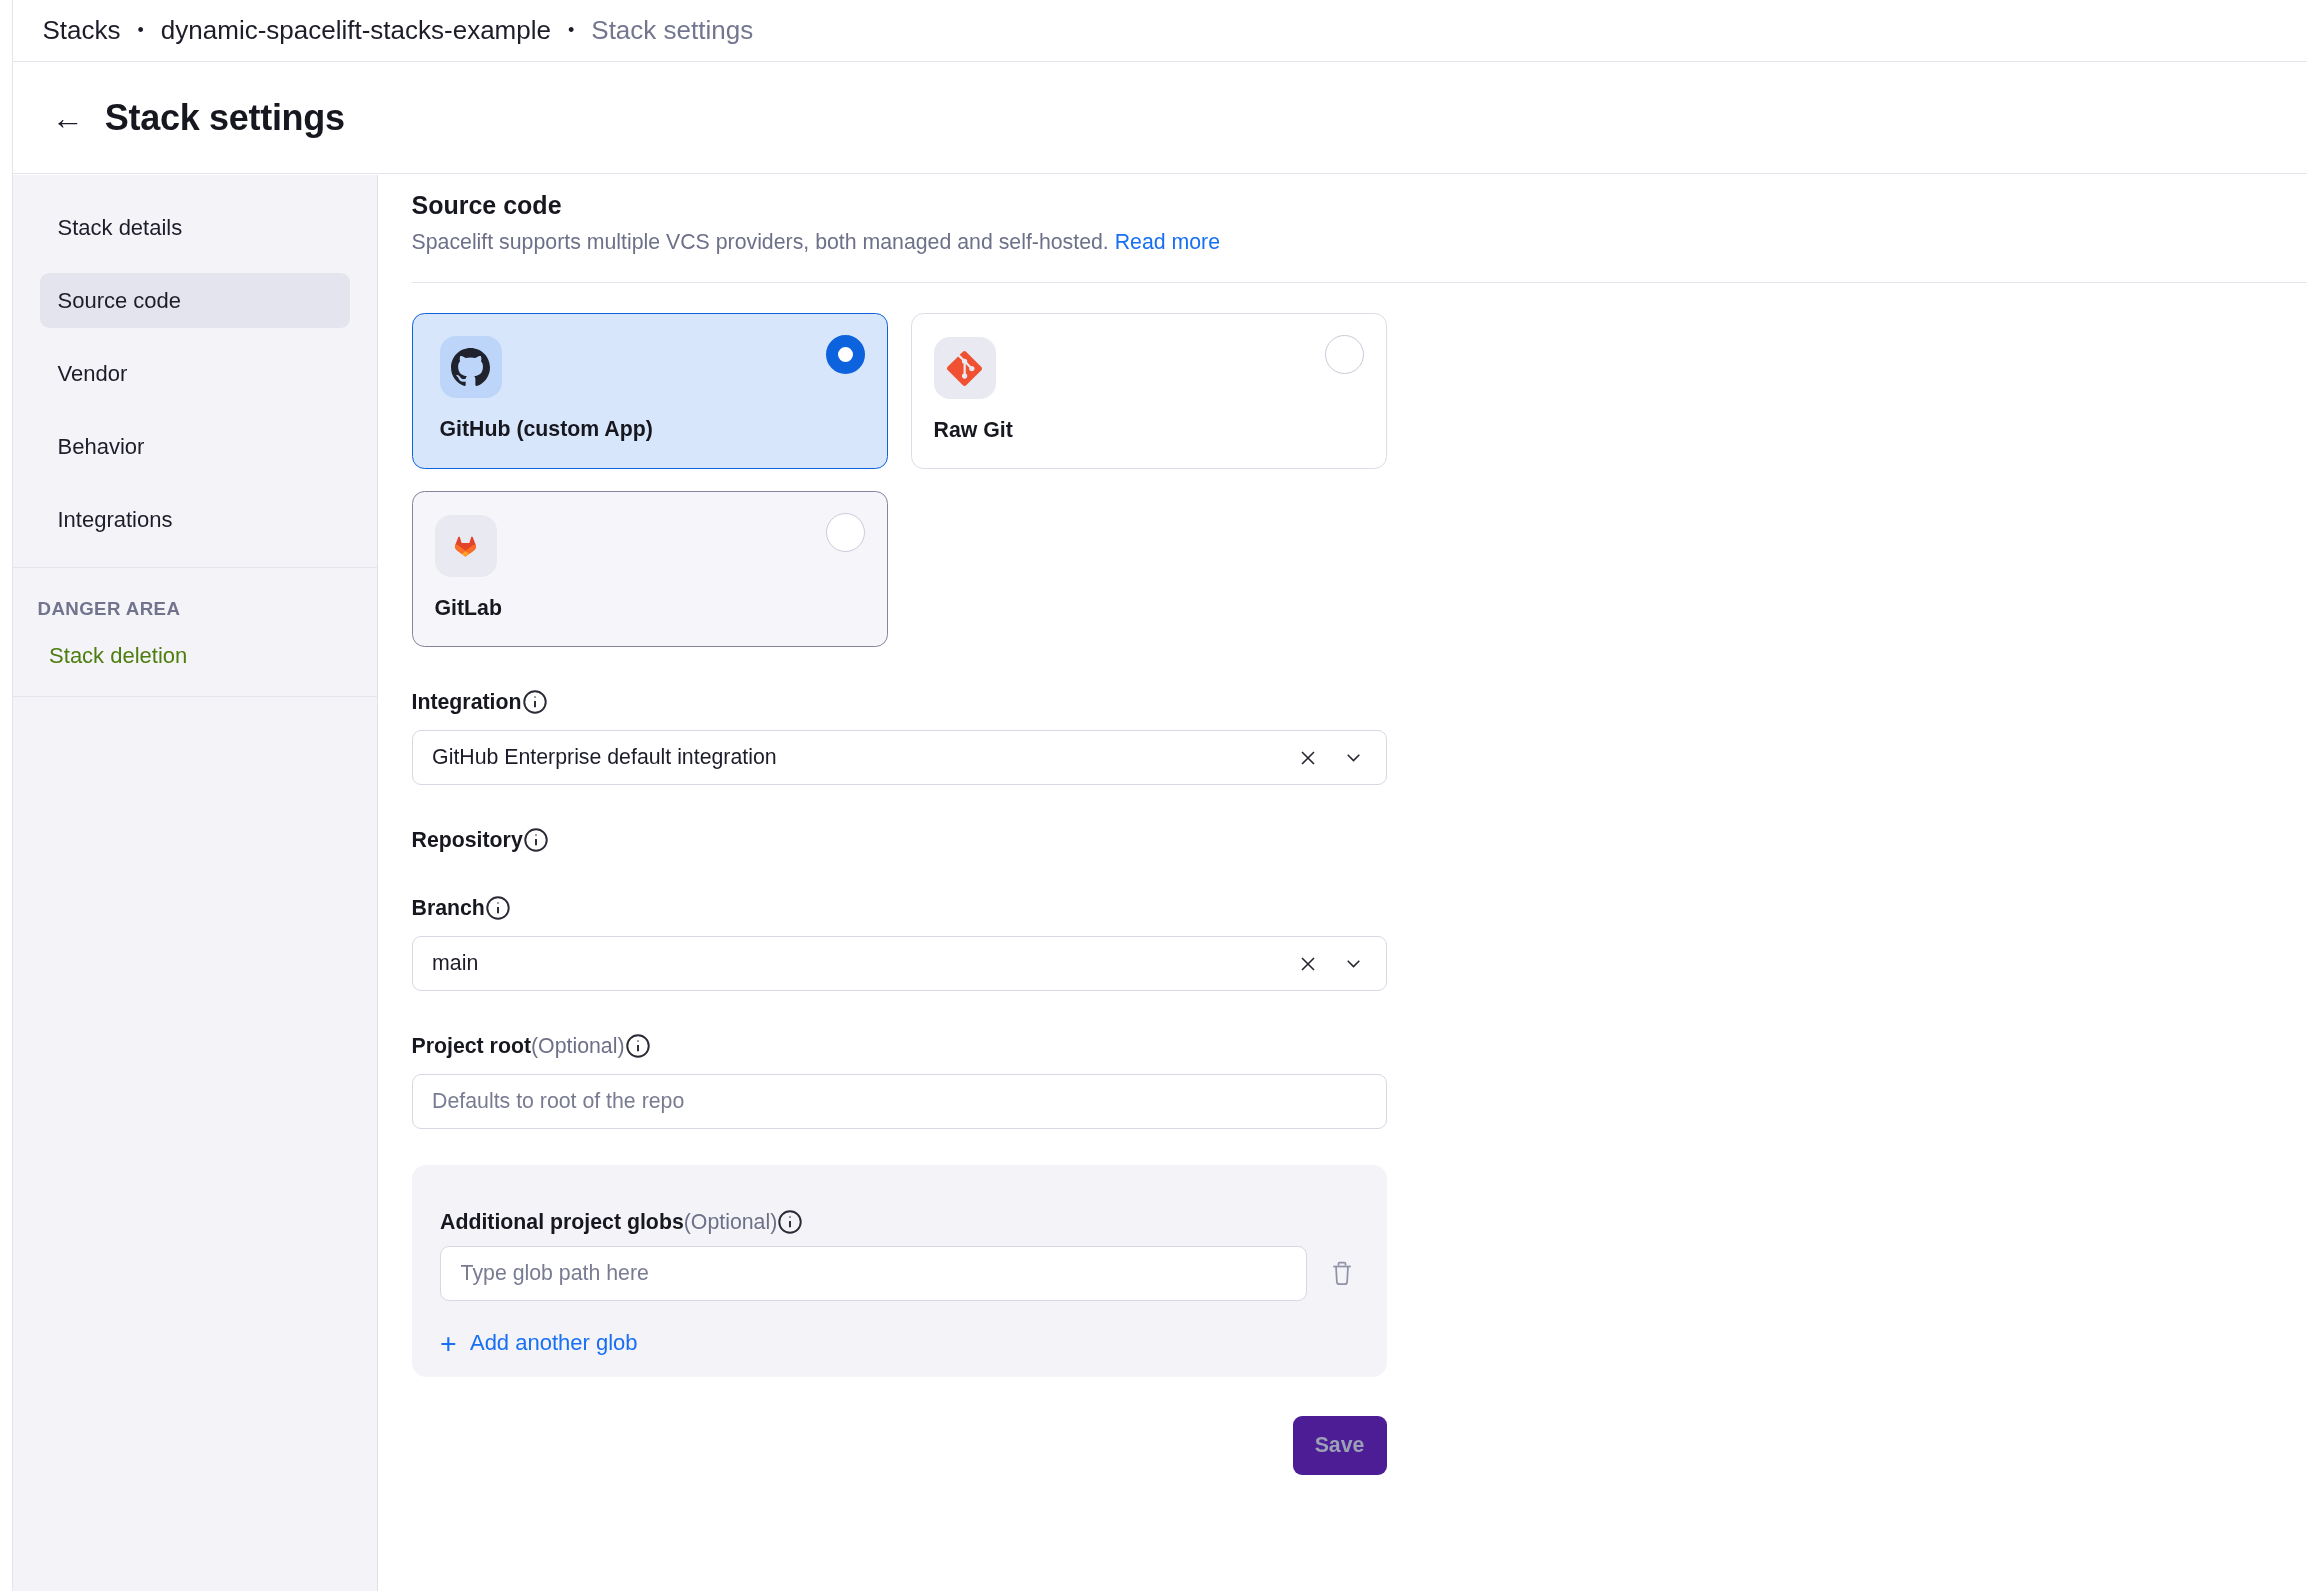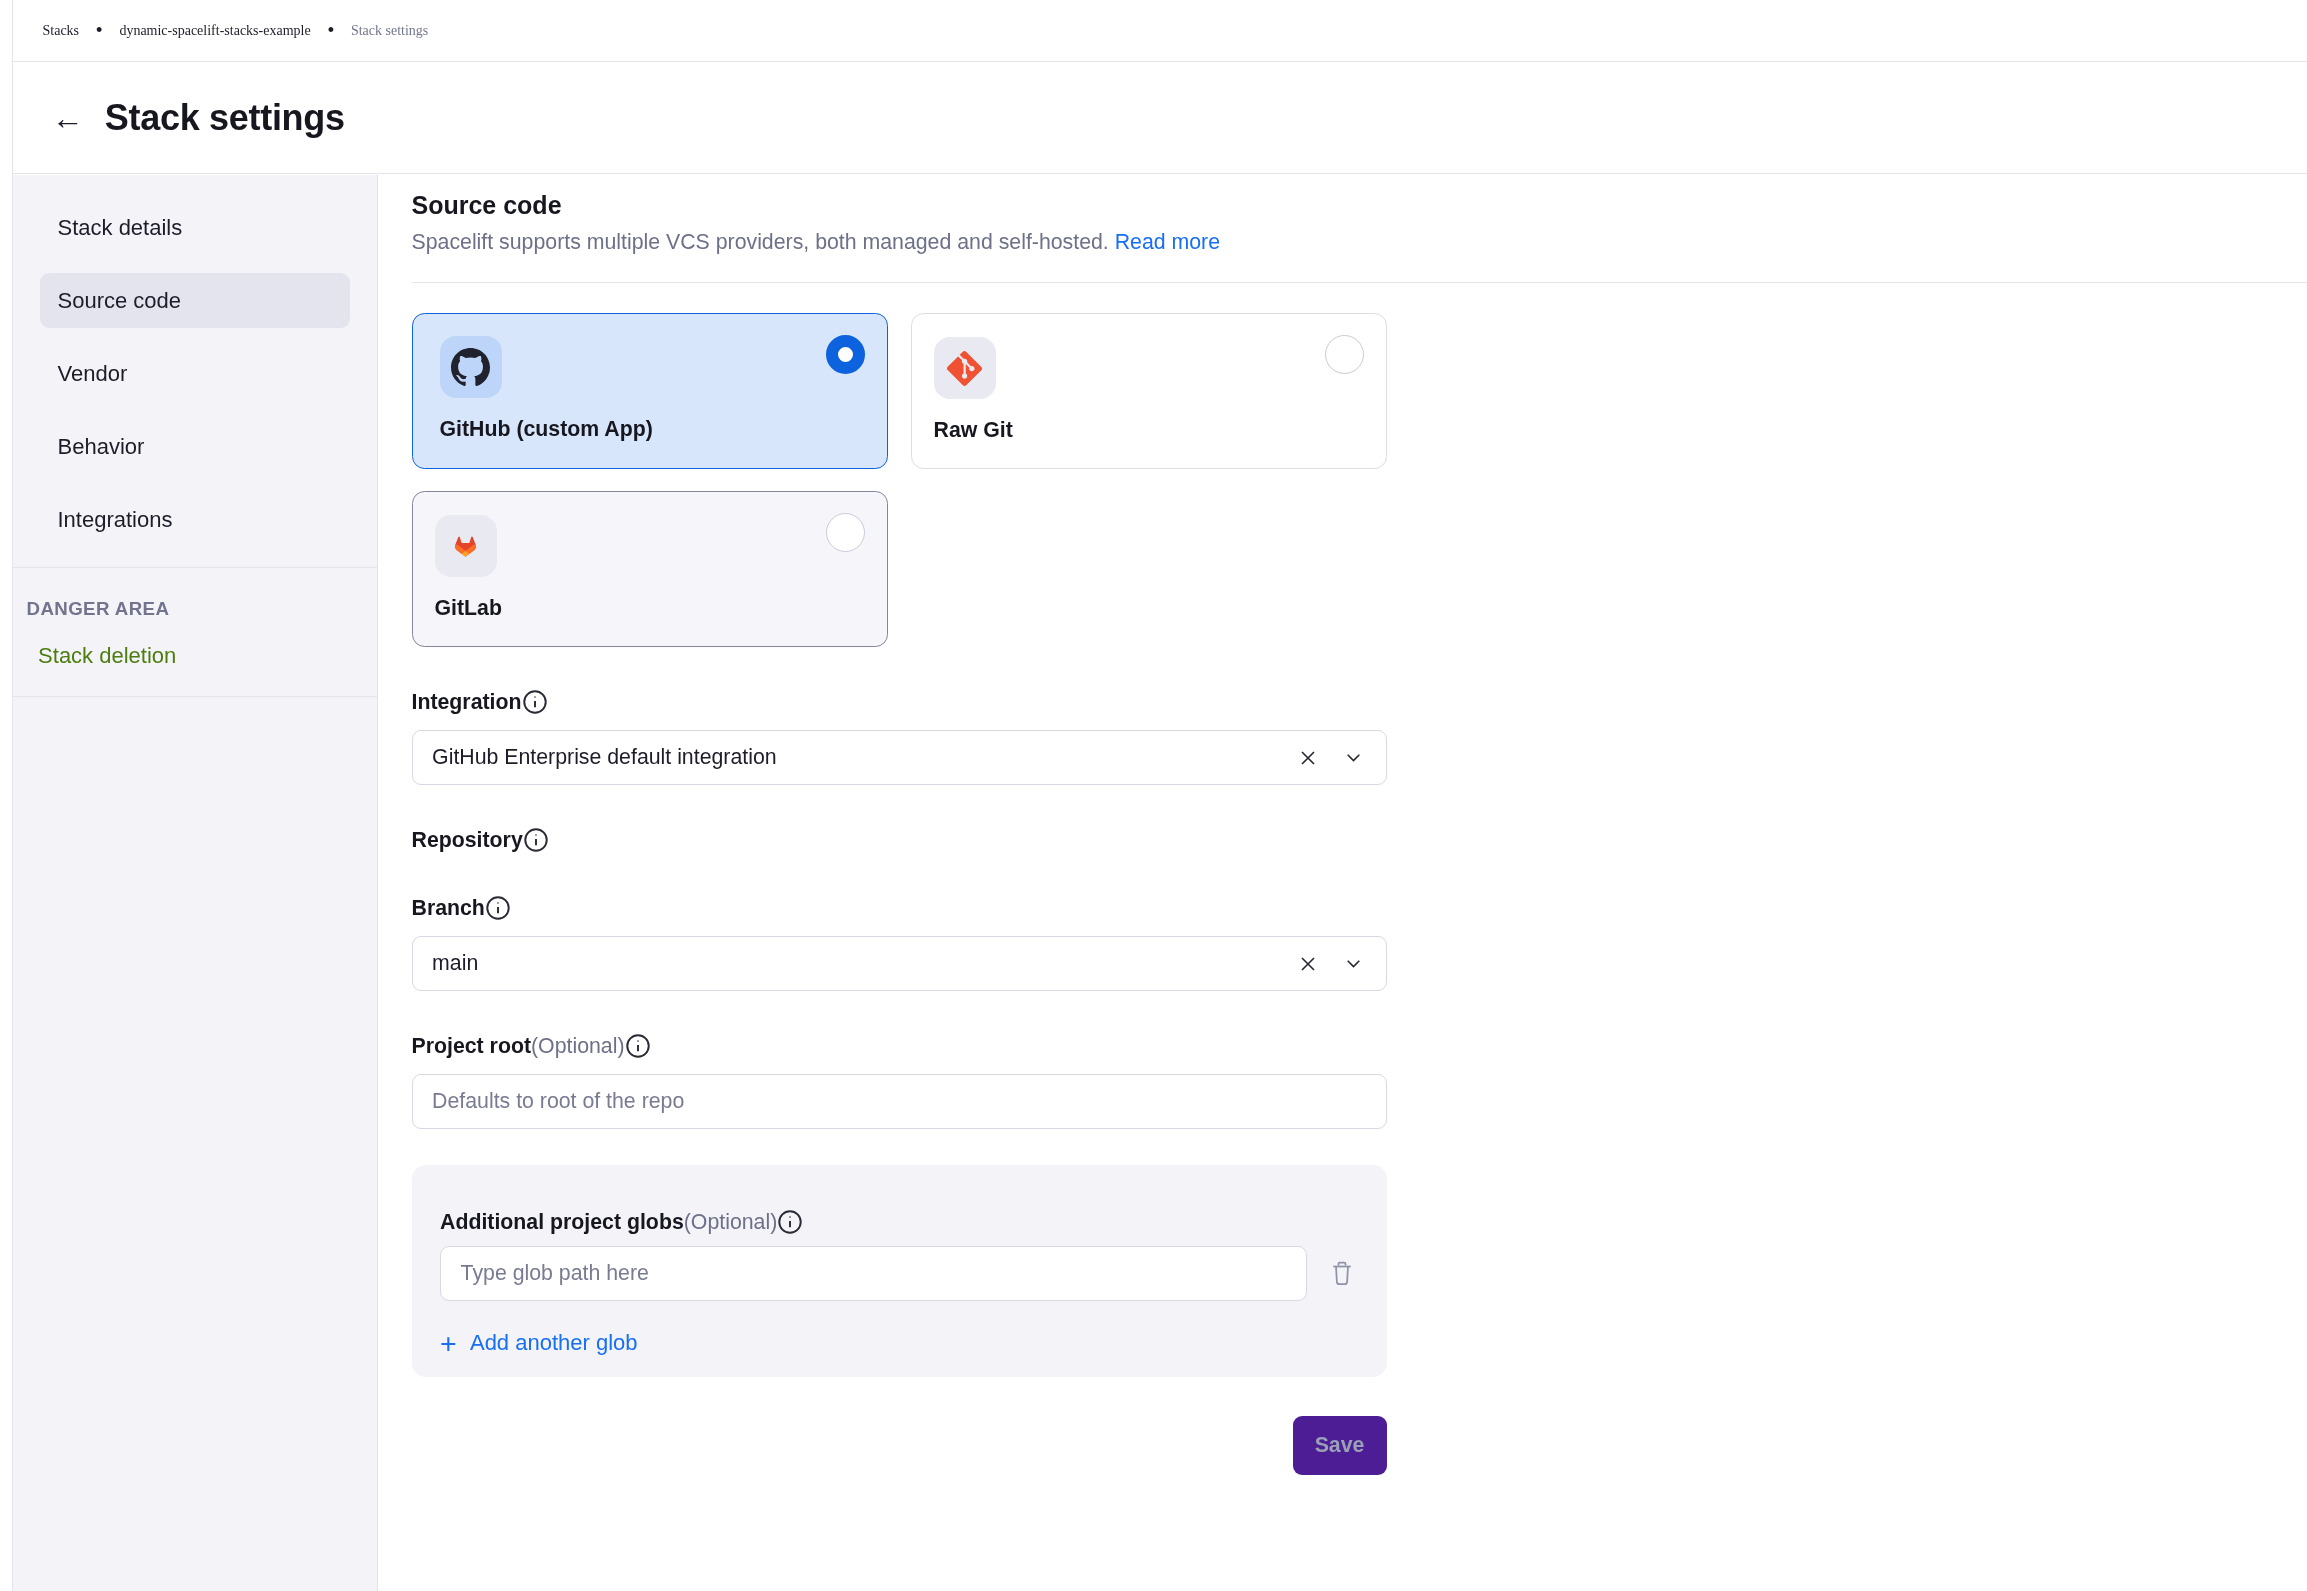--- a/index.html
+++ b/index.html
@@ -9,21 +9,21 @@
     font-family:"Liberation Sans", sans-serif; color:#1c1d29;
   }
   .left-edge { position:absolute; left:11.6px; top:0; width:0.9px; height:1592px; background:#e4e4ec; z-index:5; }
 
   
   .breadcrumb-bar {
     position:absolute; top:0; left:12.5px; right:0; height:62px;
     display:flex; align-items:center; padding-left:30px; gap:17px;
     border-bottom:0.9px solid #e4e4ec; background:#fff;
   }
-  .crumb { font-size:14px; color:#1c1d29;font-family:Liberation Serif, serif; }
+  .crumb { font-size:26px; color:#1c1d29; }
   .crumb.current { color:#73768f; }
   .crumb-sep { font-size:18px; color:#1c1d29; }
 
   .title-bar {
     position:absolute; top:63px; left:12.5px; right:0; height:111px;
     display:flex; align-items:center; padding-left:39px;
     border-bottom:0.9px solid #e4e4ec; background:#fff;
   }
   .back-btn { font-size:32px; color:#1c1d29; line-height:1; cursor:pointer; }
   .page-title { margin-left:21.3px; font-size:36px; font-weight:800; letter-spacing:-0.3px; color:#16171f; }
@@ -36,21 +36,21 @@
     border-right:0.9px solid #e0e1ea; border-bottom:0.9px solid #e0e1ea;
     display:flex; flex-direction:column;
   }
   .side-section-nav { padding:25px 27px 19.6px; border-bottom:0.9px solid #e3e3ec; }
   .side-item {
     height:55px; border-radius:9px; display:flex; align-items:center;
     padding:0 18px; font-size:22px; color:#1c1d29; margin-bottom:18px; cursor:pointer;text-align:center;
   }
   .side-item:last-child { margin-bottom:0; }
   .side-item.active { background:#e4e4ef; }
-  .side-section-danger { padding:30px 27px 27px 14px; border-bottom:0.9px solid #e3e3ec; }
+  .side-section-danger { padding:30px 27px 27px 25px; border-bottom:0.9px solid #e3e3ec; }
   .danger-label { font-size:18.7px; font-weight:700; letter-spacing:0.4px; color:#71748c; }
   .danger-item { margin:23px 0 0 11.6px; font-size:22px; color:#4d7c0f; cursor:pointer; }
   .side-filler { flex:1; }
 
   .main { flex:1; background:#fff; padding-left:34px; }
   .main-header { padding-top:16px; height:108px; border-bottom:0.9px solid #e4e4ec; }
   .section-title { font-size:25px; font-weight:800; color:#16171f; }
   .section-desc { margin-top:9.8px; font-size:21.3px; color:#6d7089; }
   .read-more { color:#176ff3; cursor:pointer; }
 

